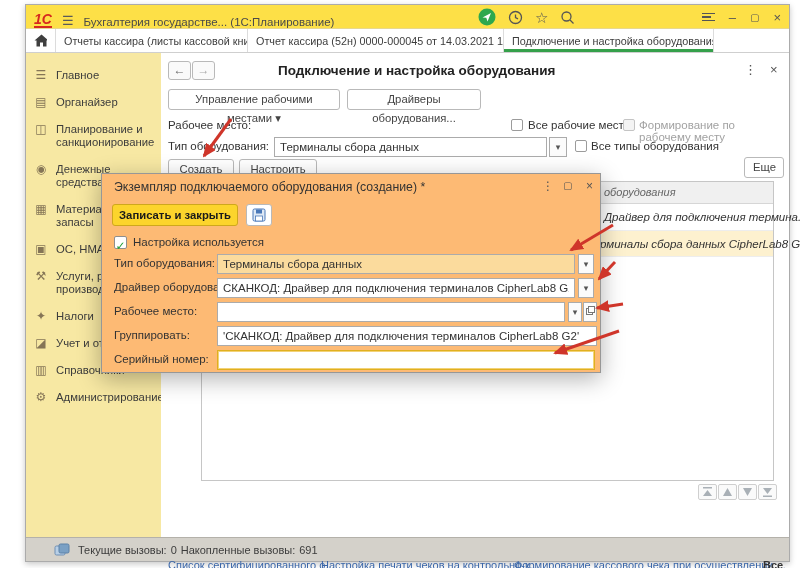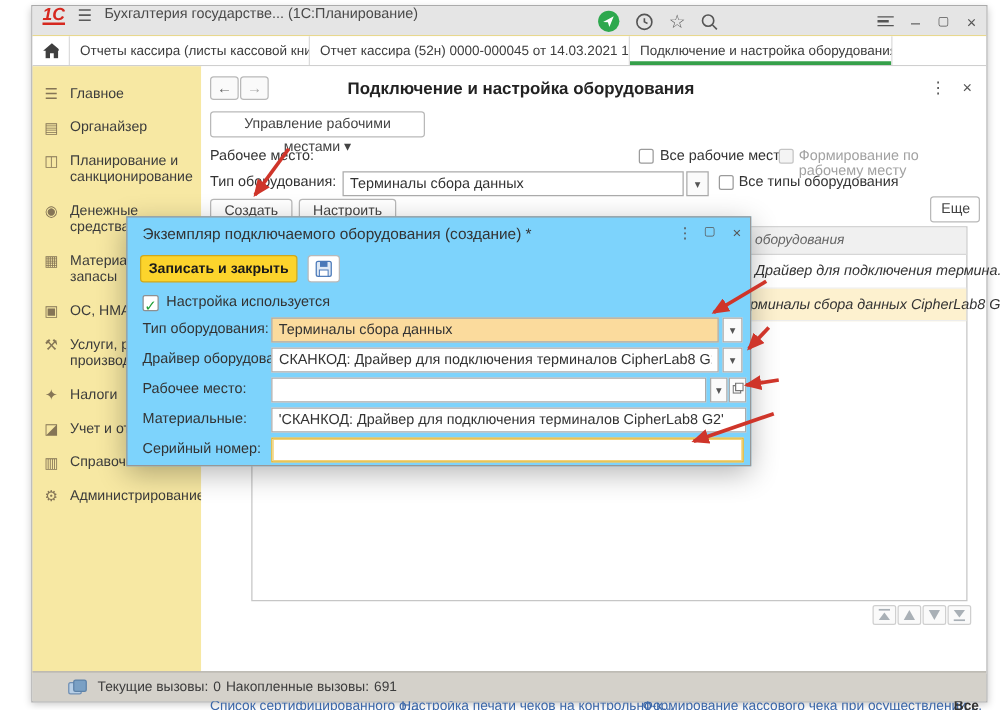--- a/index.html
+++ b/index.html
@@ -3,21 +3,21 @@
 <meta charset="utf-8">
 <style>
   * { box-sizing: border-box; margin: 0; padding: 0; }
   html,body { width:800px; height:568px; overflow:hidden; background:#fff;
     font-family:"Liberation Sans","DejaVu Sans",sans-serif; }
   .window { position:absolute; left:25px; top:4px; width:765px; height:558px;
     background:#fff; border:1px solid #ababab; box-shadow:0 2px 6px rgba(0,0,0,.22); }
 
   
   .titlebar { position:absolute; left:0; top:0; width:100%; height:24px;
-    background:#e5e5e5; border-bottom:1px solid #e8d88e; display:flex; align-items:flex-start; }
+    background:#fde047; border-bottom:1px solid #e8d88e; display:flex; align-items:flex-end; }
   .logo { color:#d6281f; font-weight:bold; font-style:italic; font-size:14px;
     margin-left:8px; border-bottom:2px solid #d6281f; line-height:13px; }
   .tb-burger { color:#5a5a5a; font-size:13px; margin-left:10px; }
   .tb-title { color:#4a4a4a; font-size:11.5px; margin-left:10px; white-space:nowrap; }
   .tb-center { position:absolute; left:452px; top:0; height:24px; display:flex; align-items:center; gap:12px; }
   .tb-right { position:absolute; right:8px; top:0; height:24px; display:flex; align-items:center; gap:14px; }
   .tb-glyph { color:#555; font-size:13px; line-height:13px; cursor:default; }
   .svc-lines span { display:block; height:1.5px; background:#555; margin:2px 0; }
 
   
@@ -65,21 +65,21 @@
 
   .link { position:absolute; top:506px; font-size:11px; color:#3a66a8; text-decoration:underline;
     white-space:nowrap; cursor:pointer; }
   .link.all { color:#333; font-weight:bold; }
 
   
   .statusbar { position:absolute; left:0; bottom:0; width:100%; height:24px; background:#d4d1ca;
     border-top:1px solid #b4b1aa; display:flex; align-items:center; font-size:11px; color:#3c3c3c; }
 
   
-  .dialog { position:absolute; left:75px; top:168px; width:500px; height:200px; background:#7dd3fc;
+  .dialog { position:absolute; left:75px; top:168px; width:500px; height:200px; background:#fdba74;
     border:1px solid #979797; box-shadow:0 6px 22px rgba(0,0,0,.3); z-index:40; }
   .dlg-title { position:absolute; left:12px; top:6px; font-size:12.3px; color:#333; white-space:nowrap; }
   .dlg-glyph { position:absolute; top:5px; color:#555; font-size:12px; }
   .ybtn { position:absolute; left:10px; top:30px; width:126px; height:22px; background:#fcd42c;
     border:1px solid #cfa81c; border-radius:3px; font-size:11.3px; font-weight:bold; color:#1a1a1a;
     text-align:center; line-height:20px; }
   .savebtn { position:absolute; left:144px; top:30px; width:26px; height:22px; border:1px solid #b9b9b9;
     border-radius:3px; background:#fff; display:flex; align-items:center; justify-content:center; }
   .dlg-cb { position:absolute; left:12px; top:62px; width:13px; height:13px; border:1px solid #8f8f8f;
     border-radius:2px; background:#fff; text-align:center; }
@@ -202,20 +202,23 @@
     <div class="navbtn" style="left:7px; top:8px;">←</div>
     <div class="navbtn" style="left:31px; top:8px; color:#aaa;">→</div>
     <div class="panel-title" style="left:117px; top:10px;">Подключение и настройка оборудования</div>
     <span class="tb-glyph" style="position:absolute; left:583px; top:10px;">⋮</span>
     <span class="tb-glyph" style="position:absolute; left:609px; top:10px;">×</span>
 
     <div class="pbtn" style="left:7px; top:36px; width:172px;">
       <span>Управление рабочими местами</span>
       <span>▾</span>
     </div>
+    <div class="pbtn" style="left:186px; top:36px; width:134px;">
+      <span>Драйверы оборудования...</span>
+    </div>
 
     <span class="lbl" style="left:7px; top:66px;">Рабочее место:</span>
     <span class="cbox" style="left:350px; top:66px;"></span>
     <span class="lbl" style="left:367px; top:66px;">Все рабочие места</span>
     <span class="cbox dis" style="left:462px; top:66px;"></span>
     <span class="lbl dis" style="left:478px; top:66px;">Формирование по рабочему месту</span>
 
     <span class="lbl" style="left:7px; top:87px;">Тип оборудования:</span>
     <div class="combo" style="left:113px; top:84px; width:273px;">Терминалы сбора данных</div>
     <div class="dropbtn" style="left:388px; top:84px;">▾</div>
@@ -310,21 +313,21 @@
     <span class="dlg-lbl" style="top:131px;">Рабочее место:</span>
     <input class="dlg-field" style="top: 128px; width: 348px;" value="">
     <div class="dropbtn" style="left:466px; top:128px; width:14px;">▾</div>
     <div class="dropbtn" style="left:481px; top:128px; width:14px;">
       <svg width="9" height="9">
           <rect x="0.5" y="2.5" width="6" height="6" fill="#fff" stroke="#777"></rect>
           <rect x="2.5" y="0.5" width="6" height="6" fill="#fff" stroke="#777"></rect>
         </svg>
     </div>
 
-    <span class="dlg-lbl" style="top:155px;">Материальные:</span>
+    <span class="dlg-lbl" style="top:155px;">Группировать:</span>
     <input class="dlg-field" style="top: 152px; width: 380px;" value="'СКАНКОД: Драйвер для подключения терминалов CipherLab8 G2'">
 
     <span class="dlg-lbl" style="top:179px;">Серийный номер:</span>
     <input class="dlg-field req" style="top: 176px; width: 378px;" value="">
   </div>
 
   <svg class="arrows">
     <defs>
       <marker id="ah" markerUnits="userSpaceOnUse" markerWidth="14" markerHeight="12" refX="12" refY="6" orient="auto">
         <path d="M0,0 L14,6 L0,12 Z" fill="#cf352a"></path>

